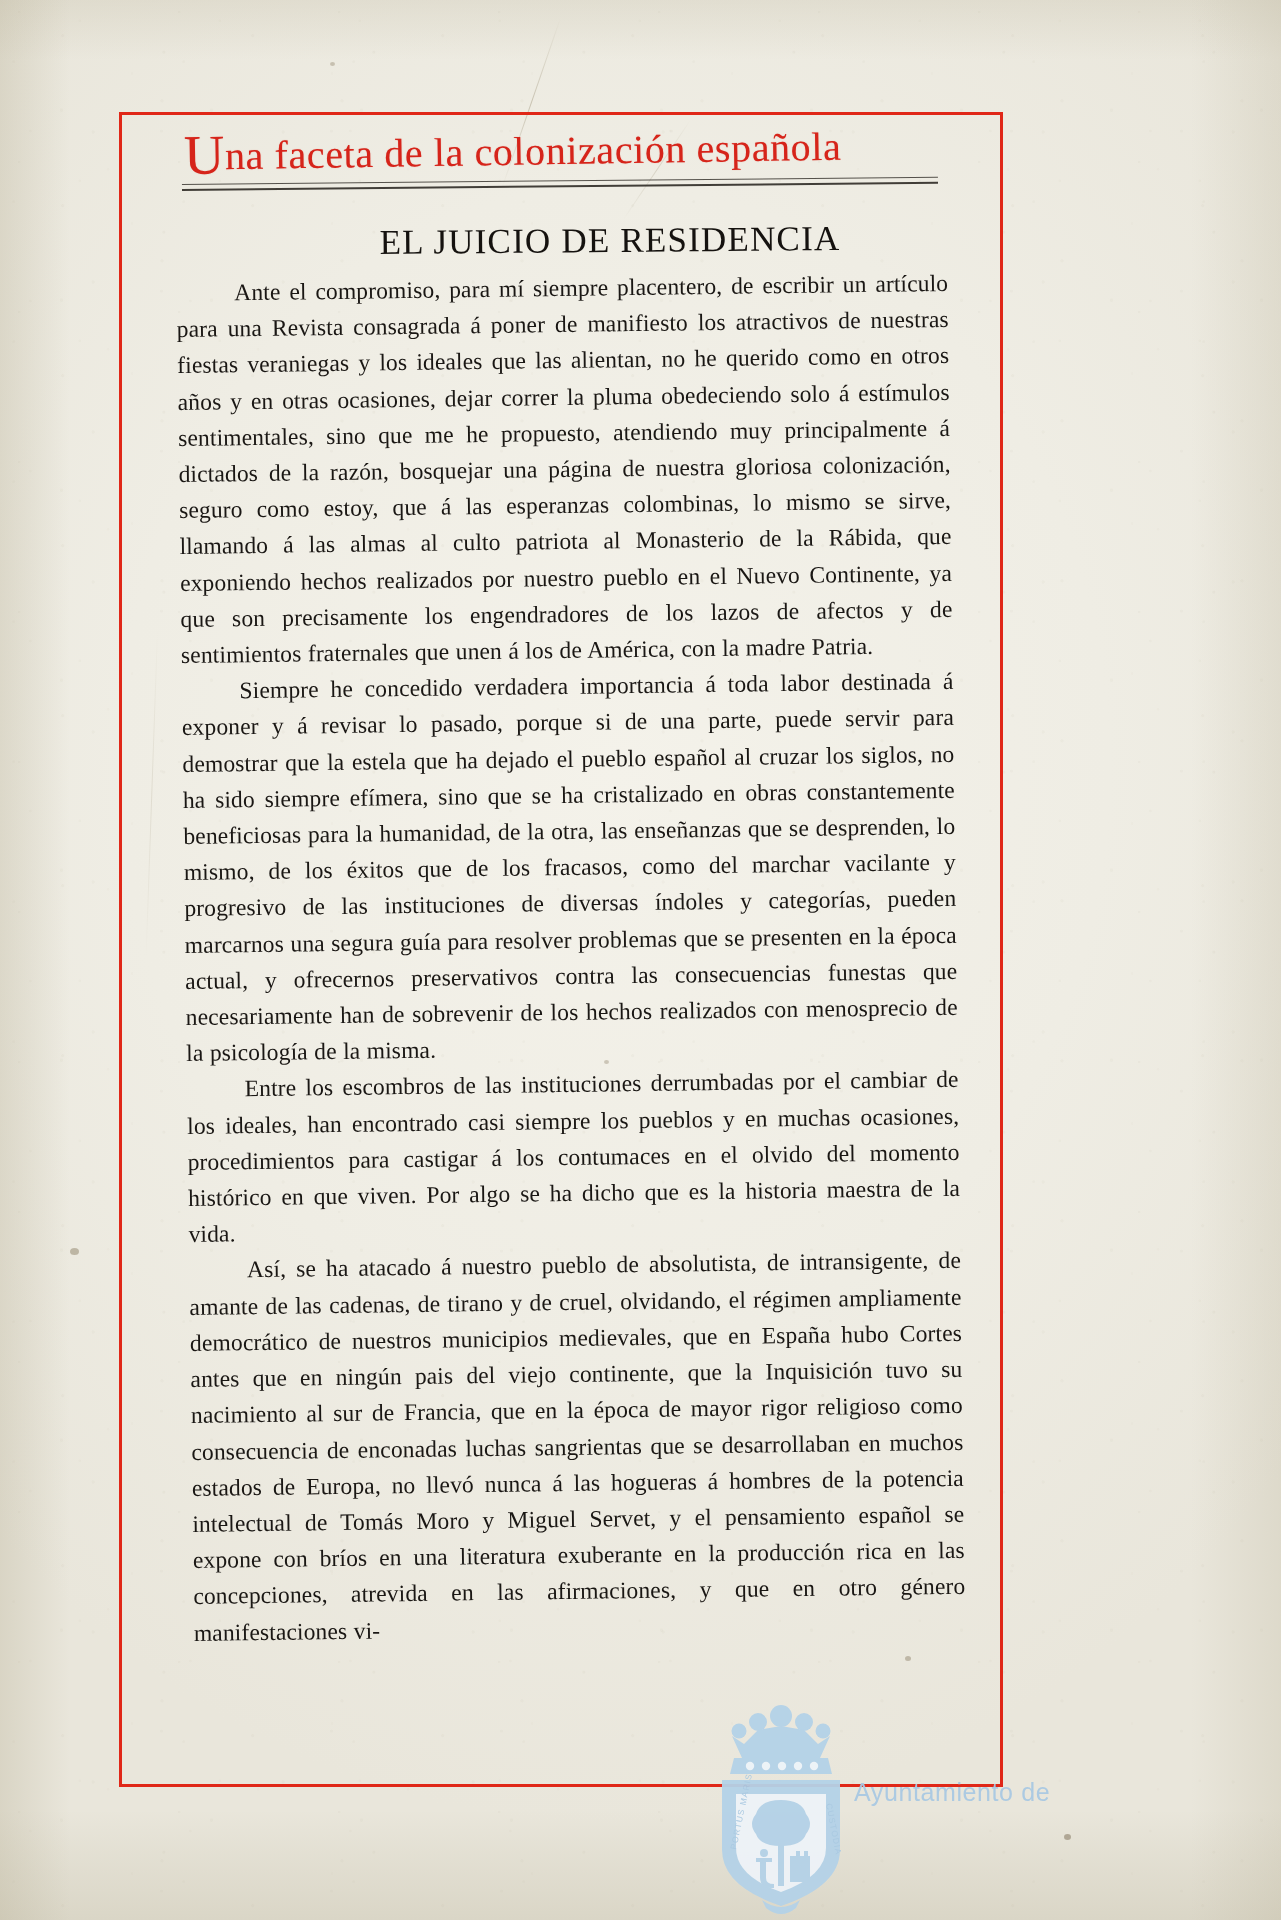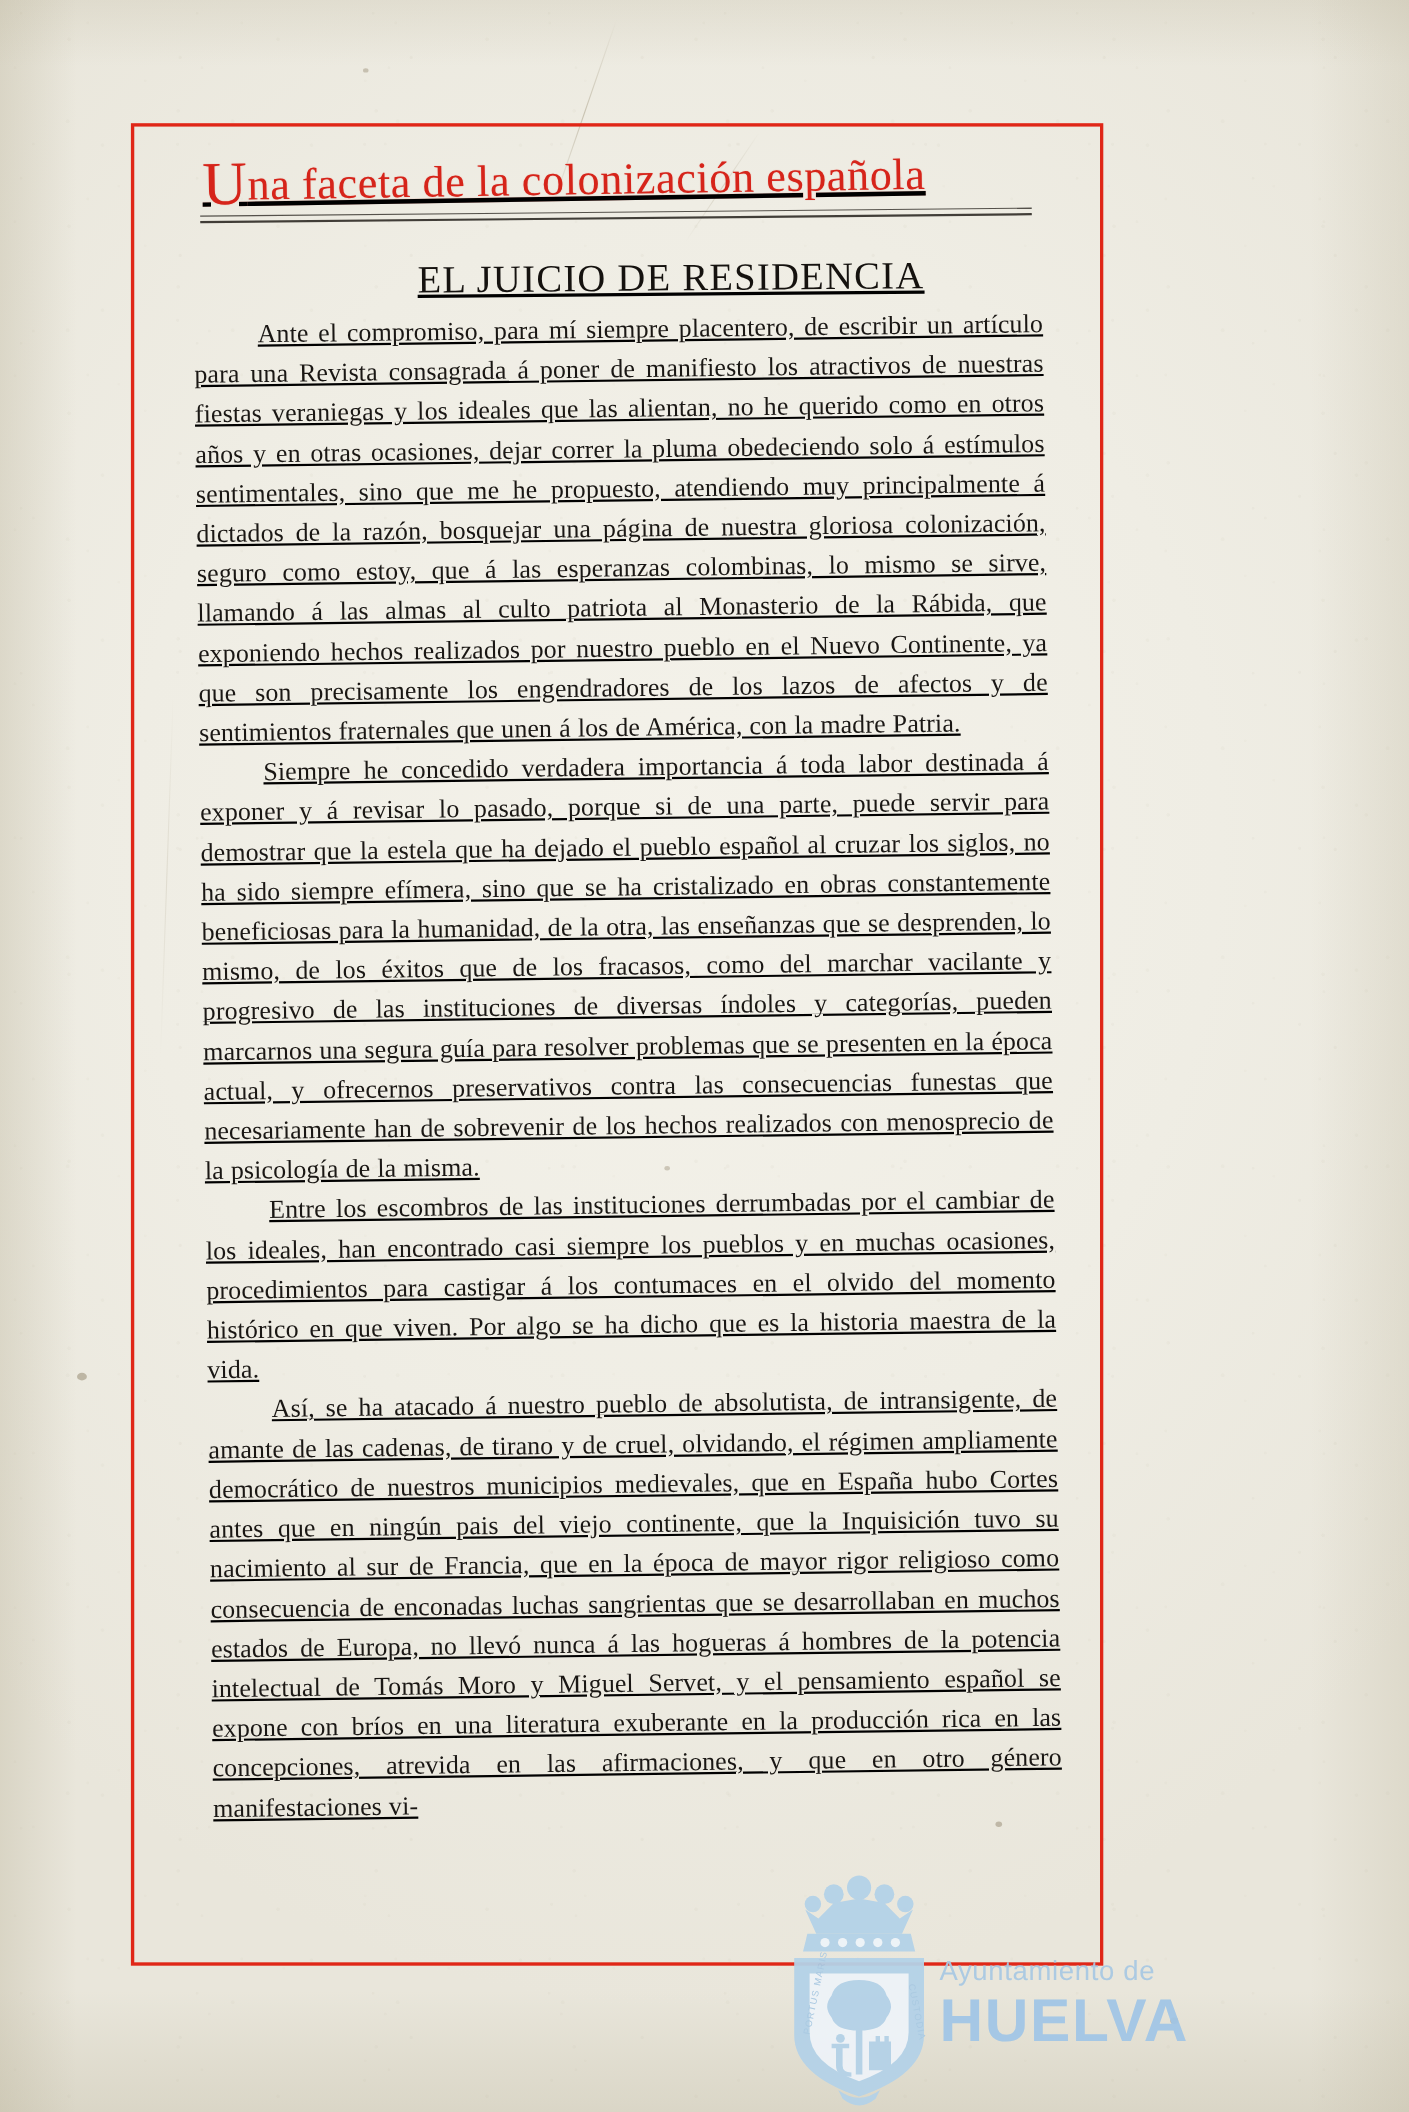--- a/index.html
+++ b/index.html
@@ -72,23 +72,22 @@
     position: absolute;
     inset: -1px;
     border: 1px solid rgba(224,39,24,.35);
     box-sizing: border-box;
   }
 
   
   .content {
     position: absolute;
     left: 176px;
-    top: 148px;
+    top: 136px;
     width: 772px;
-    text-decoration: underline;
   }
 
   
   .kicker {
     color: #d6241a;
     font-family: "Liberation Serif", serif;
     font-size: 40px;
     letter-spacing: .6px;
     white-space: nowrap;
     transform: rotate(-0.9deg);
@@ -270,15 +269,14 @@
       <path d="M86 156 h4 v-5 h4 v5 h4 v-5 h4 v5 h2 v26 h-20 v-26 Z"></path>
 
       <path d="M56 200 Q75 214 94 200 L90 208 Q75 220 60 208 Z"></path>
 
       <text x="30" y="150" transform="rotate(-78 30 150)" font-family="Liberation Sans, sans-serif" font-size="8.5" letter-spacing="1.1" fill="#a7c8e2">PORTUS MARIS</text>
       <text x="120" y="104" transform="rotate(79 120 104)" font-family="Liberation Sans, sans-serif" font-size="8.5" letter-spacing="1.1" fill="#a7c8e2">CUSTODIA</text>
     </g>
   </svg>
   <div class="wm-text">
     <div class="wm-sub">Ayuntamiento de</div>
-    <div class="wm-main">HUELVA</div>
   </div>
 </div>
 
 </body></html>

